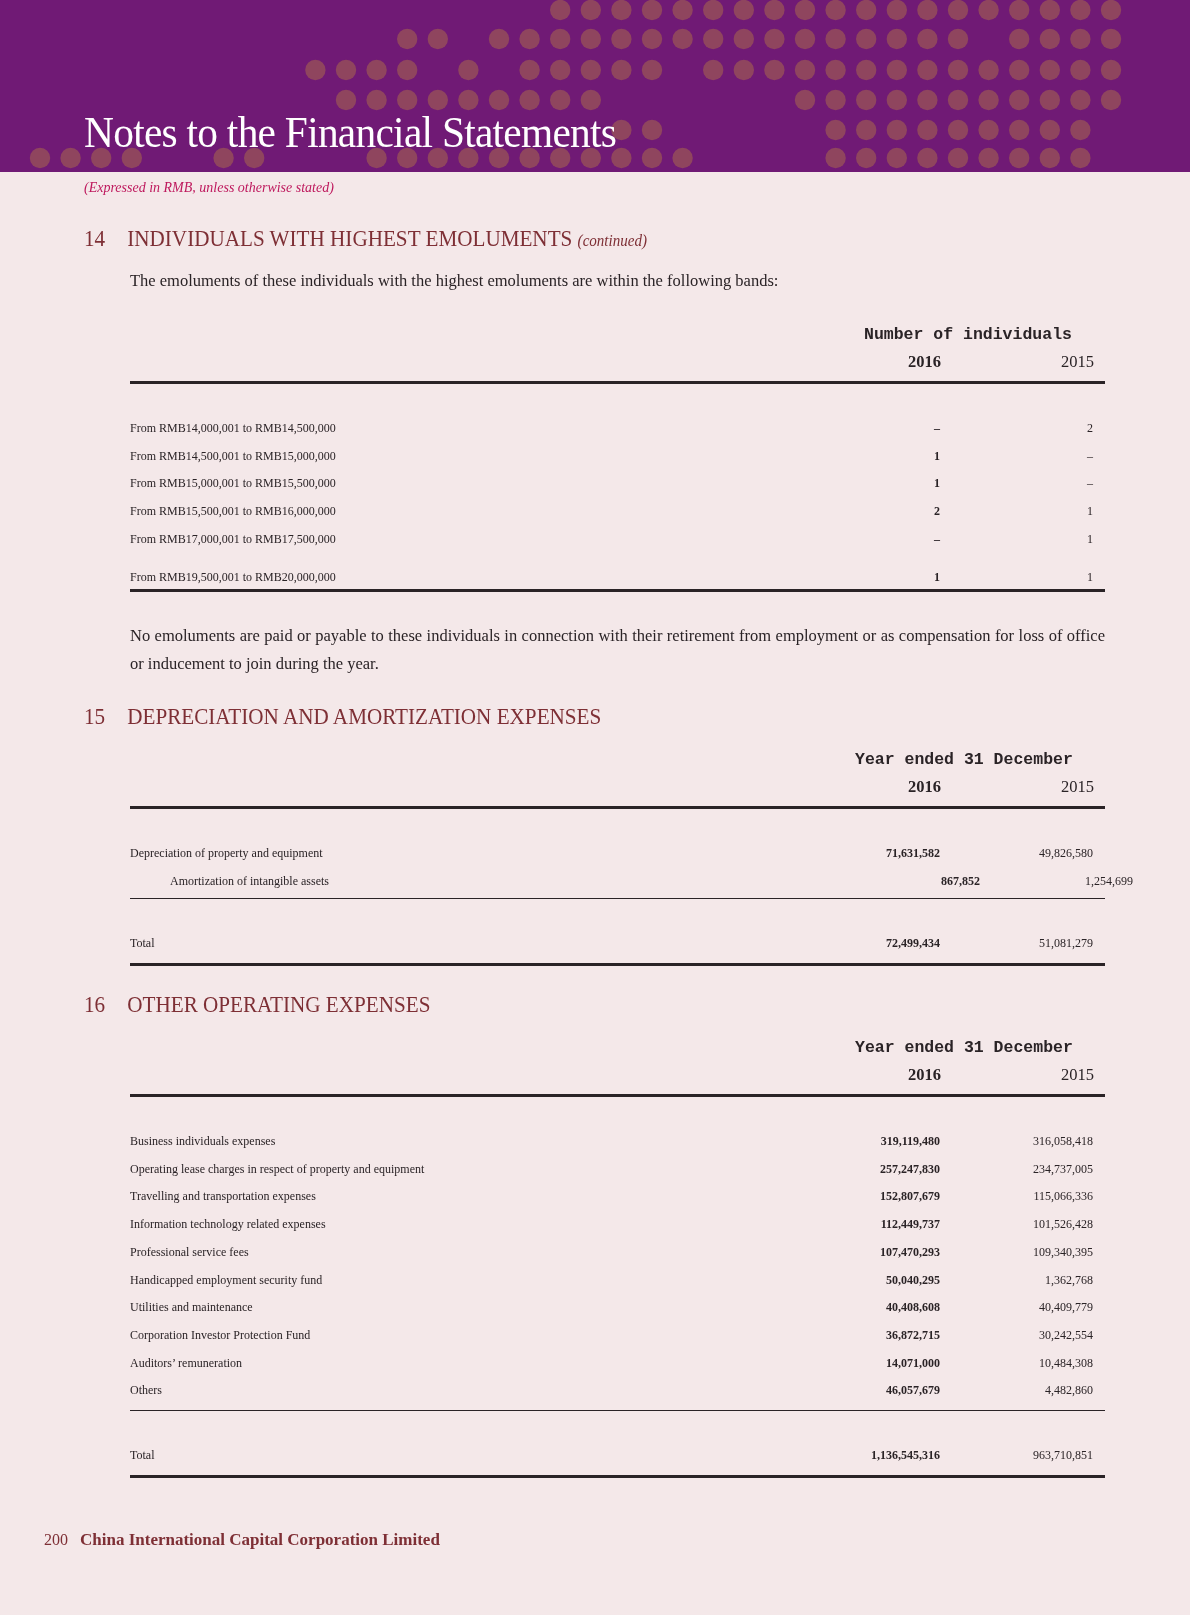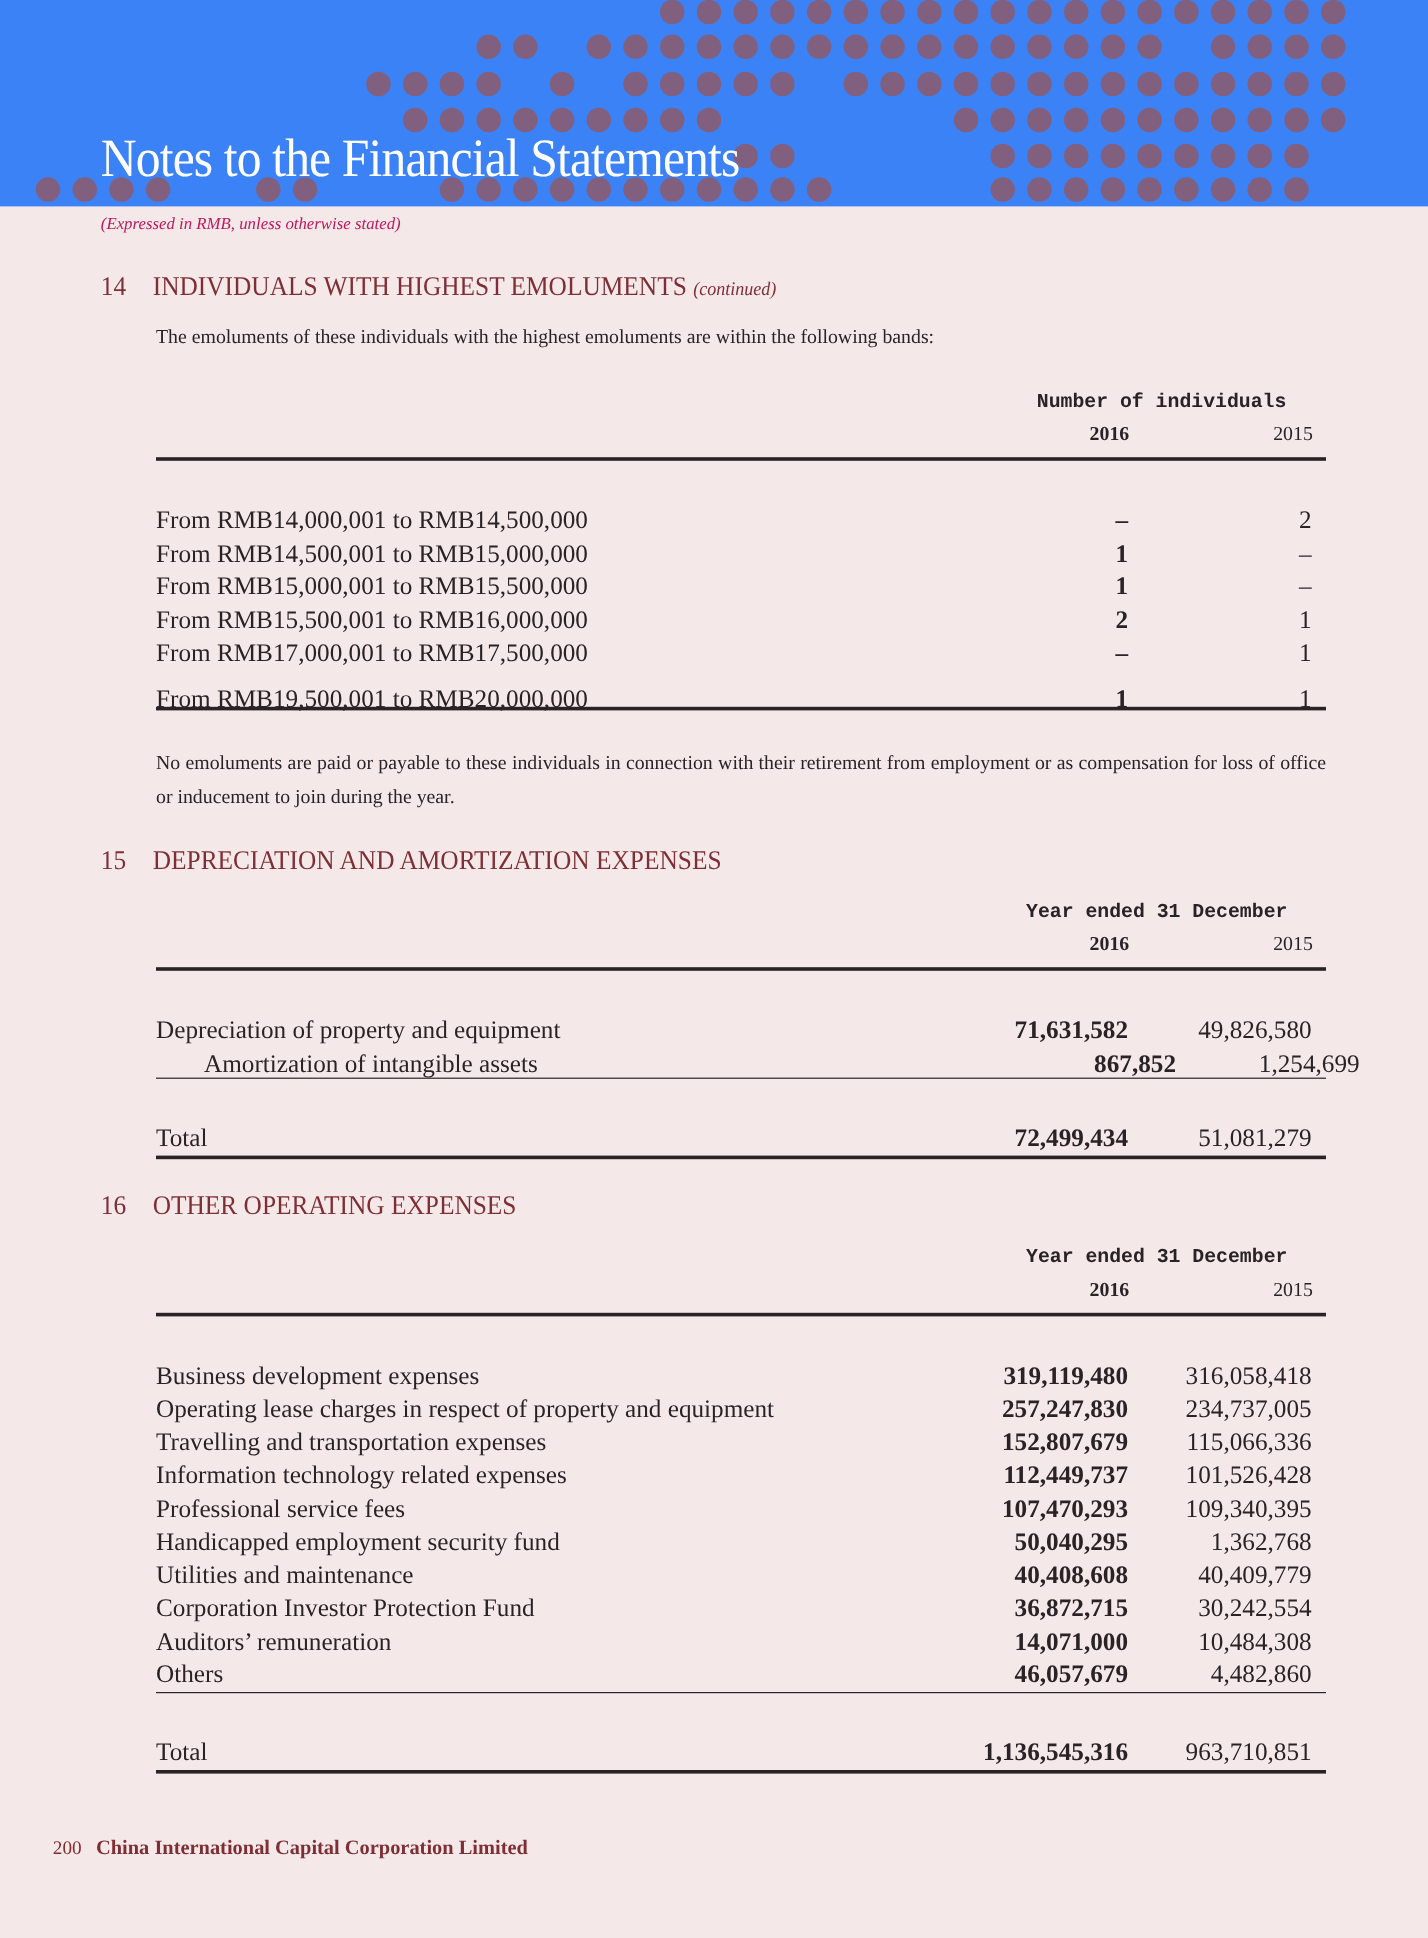--- a/index.html
+++ b/index.html
@@ -6,21 +6,21 @@
   html, body { width: 1190px; height: 1615px; }
   body {
     background: #f4e8e9;
     font-family: "Liberation Serif", "DejaVu Serif", serif;
     color: #2a2326;
     position: relative;
     overflow: hidden;
   }
   .banner {
     position: absolute; left: 0; top: 0; width: 1190px; height: 172px;
-    background: #3b82f6;
+    background: #701a75;
     overflow: hidden;
   }
   .banner svg { position: absolute; left: 0; top: 0; }
   .banner-title {
     position: absolute; left: 84px; top: 106px;
     font-size: 45px; color: #ffffff; letter-spacing: -0.8px;
     font-family: "Liberation Serif", serif;
     transform: scaleX(0.92); transform-origin: left top;
     white-space: nowrap;
   }
@@ -45,21 +45,21 @@
     white-space: nowrap;
     font-family: Liberation Mono, monospace;
   }
   .year { position: absolute; font-size: 16.5px; white-space: nowrap; }
   .year.cur { font-weight: bold; }
   .rule {
     position: absolute; left: 130px; width: 975px; background: #2a2326;
   }
   .rule.thick { height: 2.5px; }
   .rule.thin { height: 1.2px; }
-  .row { position: absolute; left: 130px; width: 975px; height: 28px; font-size: 21px; }
+  .row { position: absolute; left: 130px; width: 975px; height: 28px; font-size: 12px; }
   .row .label { position: absolute; left: 0; top: 0; white-space: nowrap; }
   .row .v1 { position: absolute; right: 165px; top: 0; font-weight: bold; text-align: right; white-space: nowrap; }
   .row .v2 { position: absolute; right: 12px; top: 0; text-align: right; white-space: nowrap; }
   .footer {
     position: absolute; left: 44px; top: 1530px; font-size: 17px; color: #7e2f35;
     white-space: nowrap;
   }
   .footer .page { color: #7e2f35; margin-right: 12px; font-size: 16px; }
   .footer .company { font-weight: bold; }
 </style>
@@ -268,21 +268,21 @@
 
 <div class="section-title" style="top:992px;">
   <span class="num">16</span><span>OTHER OPERATING EXPENSES</span>
 </div>
 <div class="colhead" style="left:855px; top:1038px;">Year ended 31 December</div>
 <div class="year cur" style="right:249px; top:1065px;">2016</div>
 <div class="year" style="right:96px; top:1065px;">2015</div>
 <div class="rule thick" style="top:1094px;"></div>
 <div id="s16rows">
     <div class="row" style="top: 1134px;">
-      <span class="label">Business development expenses</span>
+      <span class="label">Business individuals expenses</span>
       <span class="v1">319,119,480</span>
       <span class="v2">316,058,418</span>
     </div>
     <div class="row" style="top: 1161.7px;">
       <span class="label">Operating lease charges in respect of property and equipment</span>
       <span class="v1">257,247,830</span>
       <span class="v2">234,737,005</span>
     </div>
     <div class="row" style="top: 1189.4px;">
       <span class="label">Travelling and transportation expenses</span>

